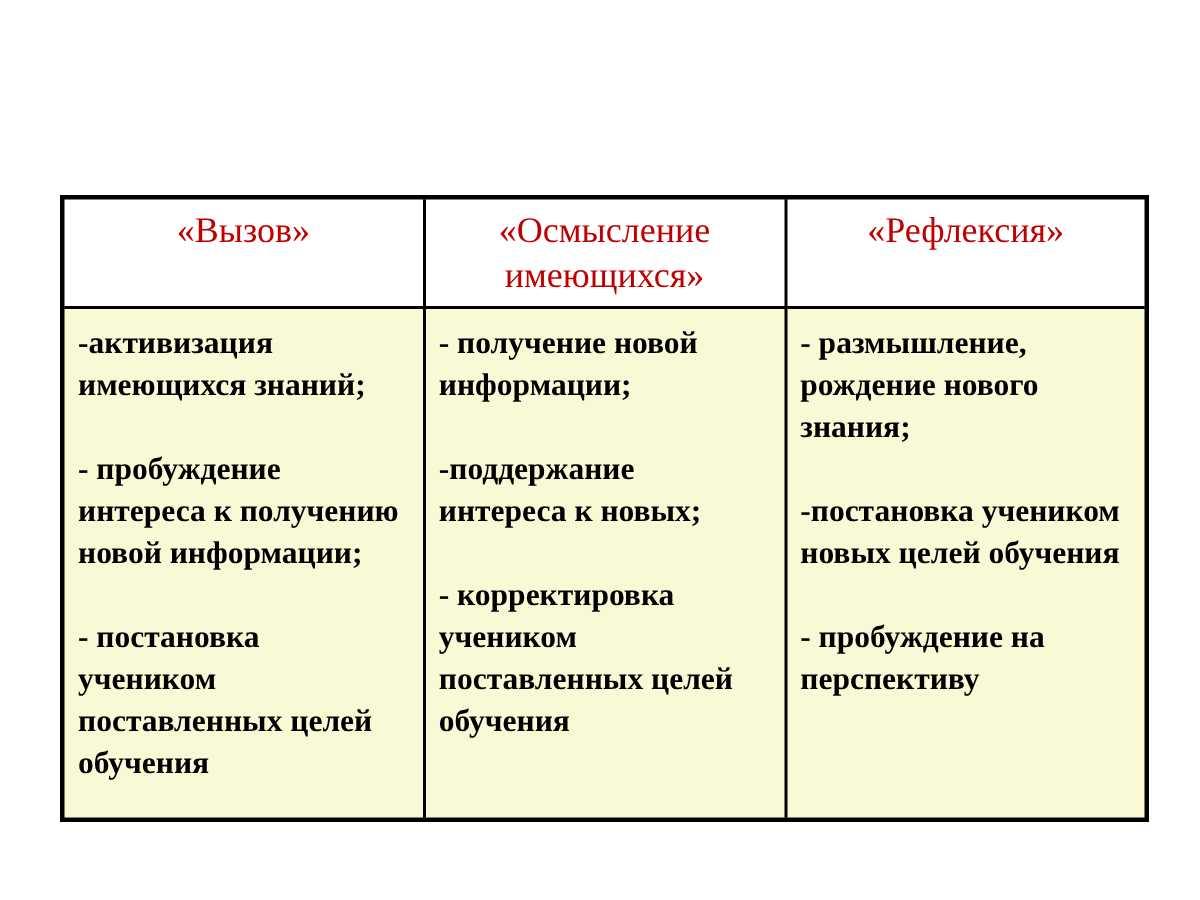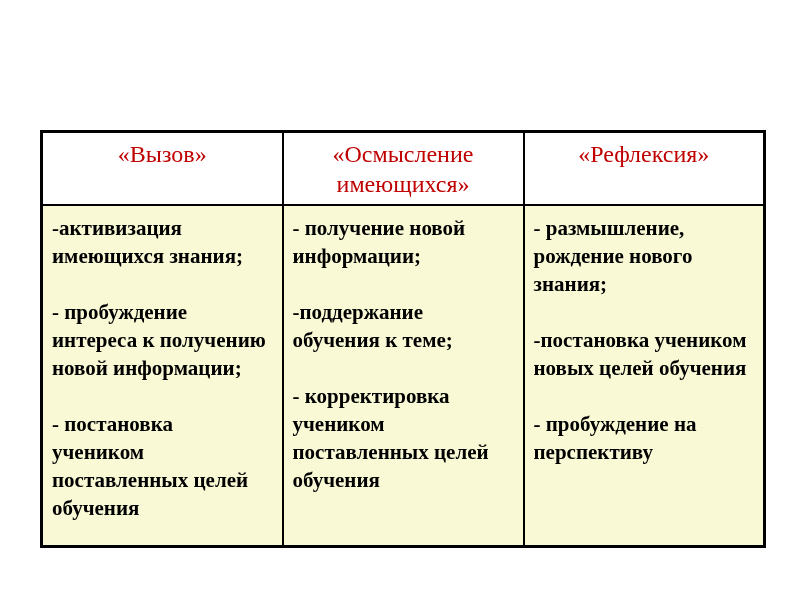--- a/index.html
+++ b/index.html
@@ -99,27 +99,27 @@
     <thead>
       <tr>
         <th>«Вызов»</th>
         <th>«Осмысление имеющихся»</th>
         <th>«Рефлексия»</th>
       </tr>
     </thead>
     <tbody>
       <tr>
         <td>
-            <p class="cell-par">-активизация имеющихся знания;</p>
+            <p class="cell-par">-активизация имеющихся знаний;</p>
             <p class="cell-par">- пробуждение интереса к получению новой информации;</p>
             <p class="cell-par">- постановка учеником поставленных целей обучения</p>
           </td>
         <td>
             <p class="cell-par">- получение новой информации;</p>
-            <p class="cell-par">-поддержание обучения к теме;</p>
+            <p class="cell-par">-поддержание интереса к новых;</p>
             <p class="cell-par">- корректировка учеником поставленных целей обучения</p>
           </td>
         <td>
             <p class="cell-par">- размышление, рождение нового знания;</p>
             <p class="cell-par">-постановка учеником новых целей обучения</p>
             <p class="cell-par">- пробуждение на перспективу</p>
           </td>
       </tr>
     </tbody>
   </table>

